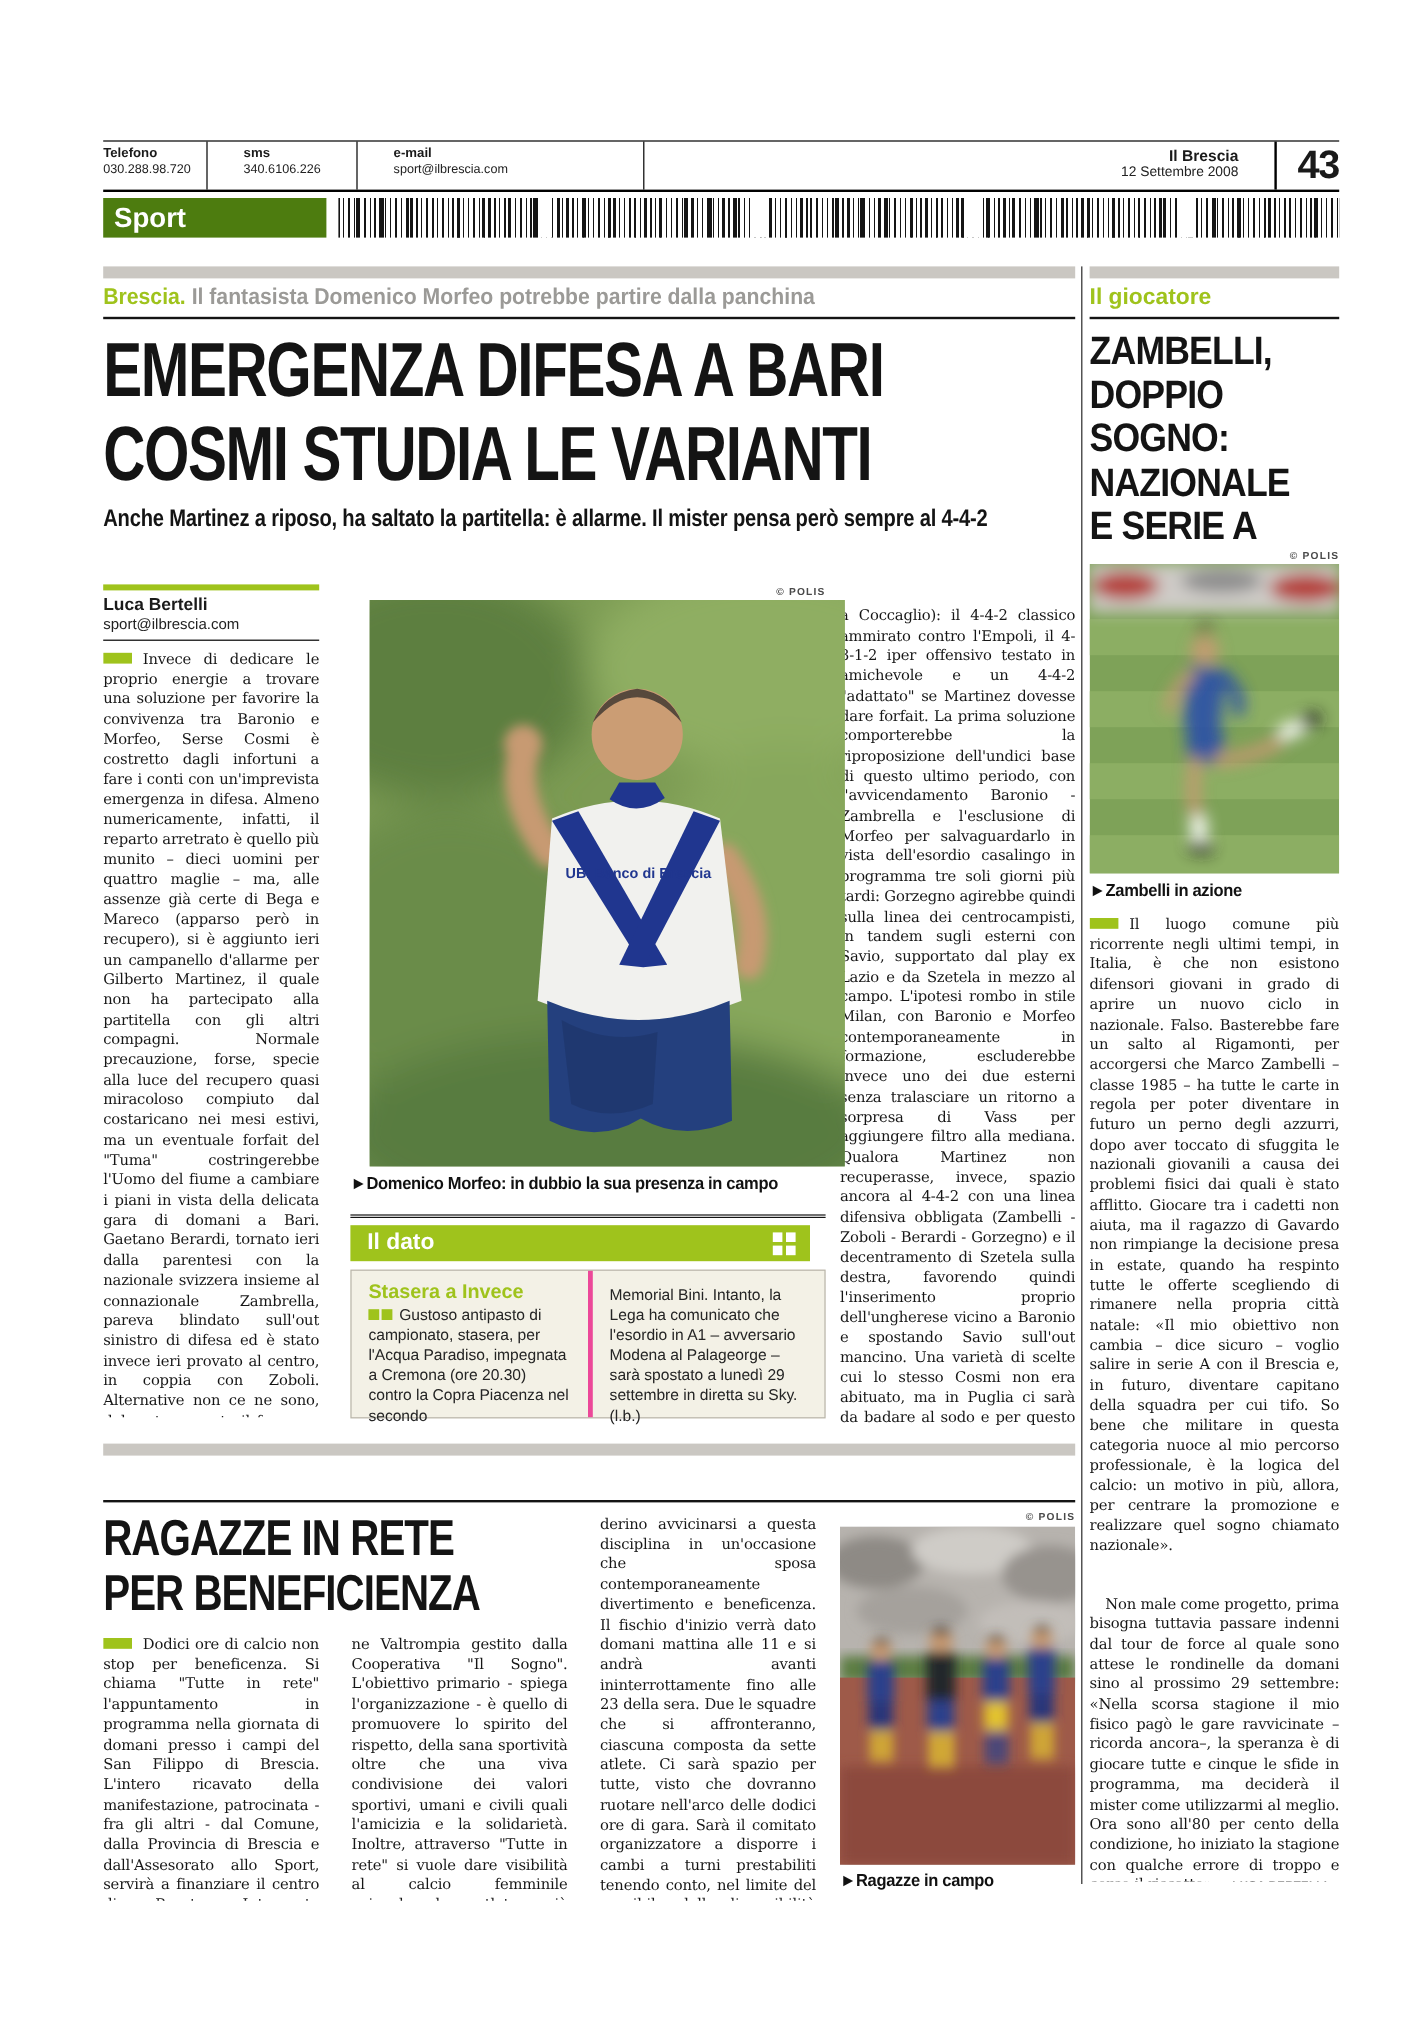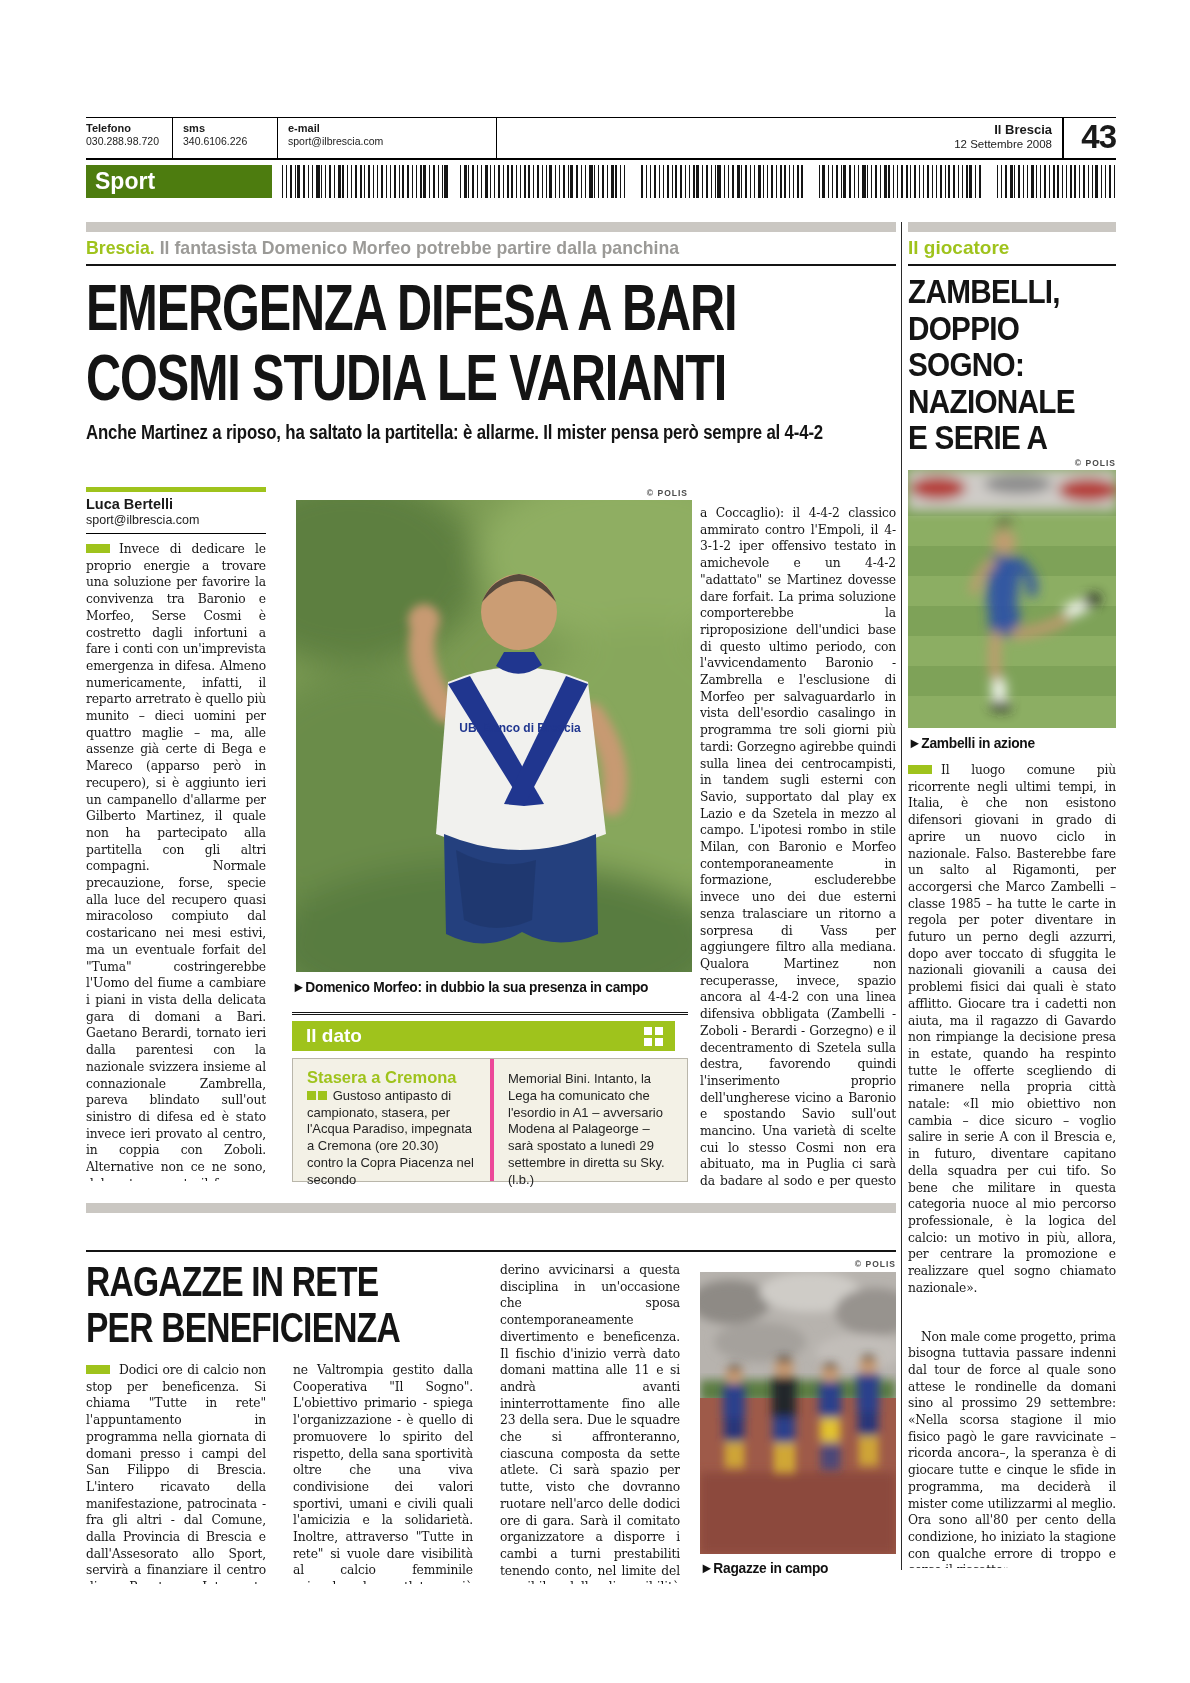--- a/index.html
+++ b/index.html
@@ -2,21 +2,21 @@
 <html><head>
 <meta charset="utf-8">
 <style>
   html,body{margin:0;padding:0;background:#fff;}
   #page{position:relative;width:1190px;height:1683px;background:#ffffff;
         font-family:"Liberation Sans",sans-serif;color:#1a1a1a;overflow:hidden;margin:0 auto;}
   .abs{position:absolute;}
 
   
   .header{left:86px;top:117px;width:1030px;height:40px;display:flex;
-          border-top:1px solid #000;border-bottom:2px solid #000;align-items:stretch;}
+          border-top:1px solid #000;border-bottom:2px solid #000;align-items:stretch;gap:20px;}
   .hcell{padding:4px 8px 0 0;border-right:1px solid #000;margin-right:10px;}
   .hcell.c1{width:78px;} .hcell.c2{width:86px;} .hcell.c3{width:200px;}
   .hlabel{font-size:11px;font-weight:700;}
   .hval{font-size:10.5px;color:#222;margin-top:1px;}
   .hfill{flex:1;border-right:0;}
   .hmast{width:190px;text-align:right;padding:4px 10px 0 0;}
   .mast-name{font-size:13px;font-weight:700;}
   .mast-date{font-size:11.5px;color:#222;margin-top:1px;}
   .hpage{width:52px;border-left:2px solid #000;font-size:33px;line-height:38px;
          font-weight:700;text-align:right;letter-spacing:-1px;}
@@ -55,21 +55,21 @@
             letter-spacing:-1.5px;color:#141414;white-space:nowrap;}
   .subhead{left:86px;top:421px;font-weight:700;font-size:20px;letter-spacing:-0.2px;white-space:nowrap;color:#141414;}
 
   .byline-bar{left:86px;top:487px;width:180px;height:5px;background:#9fc31c;}
   .byline-name{left:86px;top:496px;font-size:14.5px;font-weight:700;}
   .byline-mail{left:86px;top:513px;font-size:12.5px;color:#222;}
   .byline-rule{left:86px;top:533px;width:180px;height:1px;background:#000;}
   .main-col-left{left:86px;top:541px;width:180px;height:640px;}
   .main-col-right{left:700px;top:505px;width:196px;height:684px;}
 
-  .photo-main{left:296px;top:500px;width:396px;height:334px;}
+  .photo-main{left:308px;top:500px;width:396px;height:334px;}
   .credit-main{left:292px;top:488px;width:396px;}
   .caption-main{left:292px;top:979px;}
 
   
   .dato-doublerule{left:292px;top:1012px;width:396px;height:3px;
                    border-top:1.5px solid #141414;border-bottom:1.5px solid #141414;box-sizing:border-box;}
   .dato-bar{left:292px;top:1021px;width:383px;height:30px;background:#9fc31c;color:#fff;
             display:flex;align-items:center;justify-content:space-between;box-sizing:border-box;padding:0 12px 0 14px;}
   .dato-bar .t{font-size:19px;font-weight:700;}
   .grid-icon{display:grid;grid-template-columns:8px 8px;grid-template-rows:8px 8px;gap:3px;}
@@ -211,21 +211,21 @@
     <span class="t">Il dato</span>
     <span class="grid-icon">
         <i></i>
         <i></i>
         <i></i>
         <i></i>
       </span>
   </div>
   <div class="abs dato-box">
     <div class="dato-col">
-      <div class="dato-title">Stasera a Cremona</div>
+      <div class="dato-title">Stasera a Invece</div>
       <span class="mini-sq"></span><span class="mini-sq"></span>
       <span>Gustoso antipasto di campionato, stasera, per l'Acqua Paradiso, impegnata a Cremona (ore 20.30) contro la Copra Piacenza nel secondo</span>
     </div>
     <div class="dato-col right">
       <span>Memorial Bini. Intanto, la Lega ha comunicato che l'esordio in A1 – avversario Modena al Palageorge – sarà spostato a lunedì 29 settembre in diretta su Sky. (l.b.)</span>
     </div>
   </div>
 
   <div class="abs graybar side-graybar"></div>
   <div class="abs side-kicker">Il giocatore</div>

